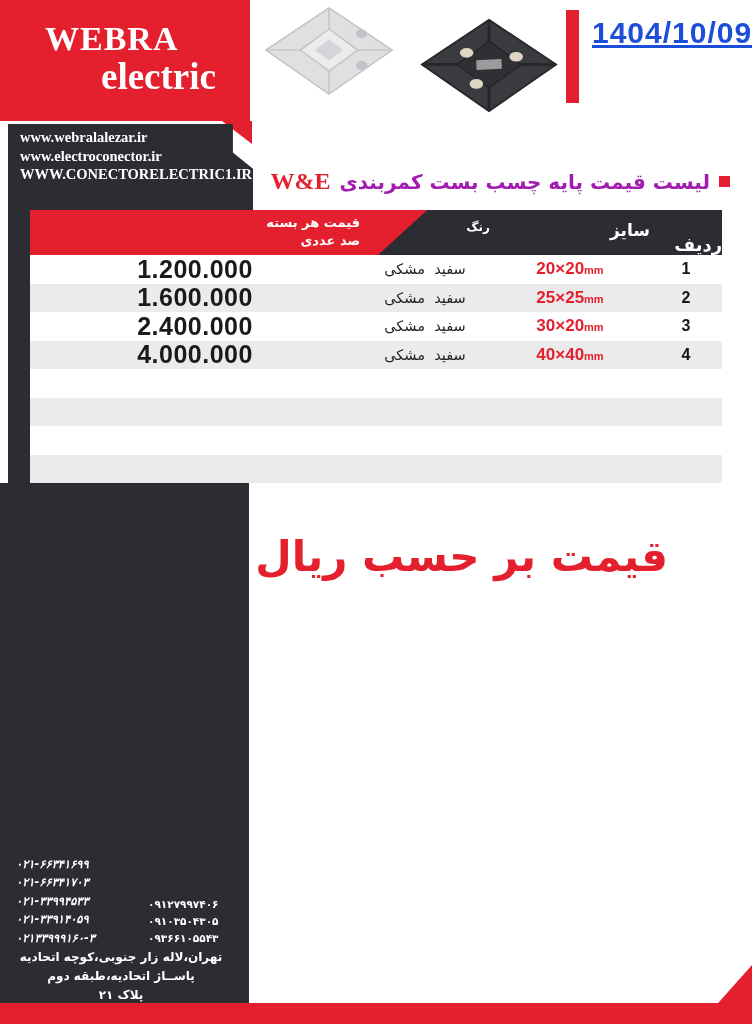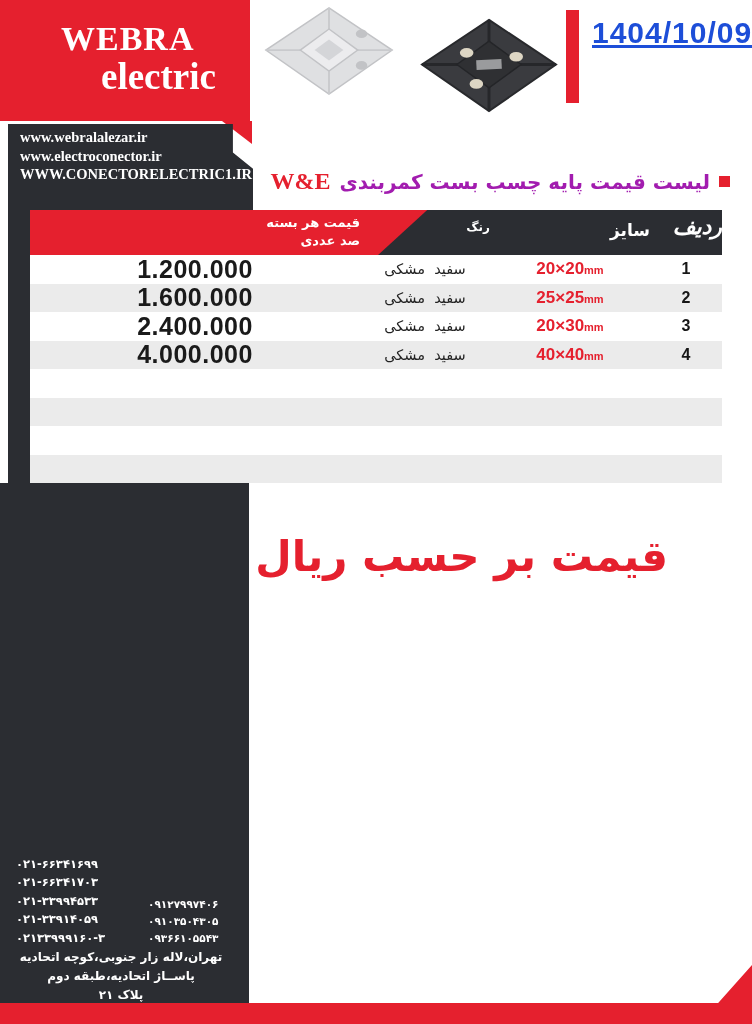--- a/index.html
+++ b/index.html
@@ -12,21 +12,21 @@
     position:relative;width:752px;height:1024px;margin:0 auto;
     background:#ffffff;overflow:hidden;
     font-family:"DejaVu Sans",sans-serif;
   }
   .abs{position:absolute;}
 
   
   .logo-box{left:0;top:0;width:250px;height:121px;background:var(--red);}
   .logo-fold{left:222px;top:121px;width:30px;height:23px;background:var(--red);
     clip-path:polygon(0 0,100% 0,100% 100%);}
-  .brand1{left:45px;top:20px;color:#fff;font:700 34px "Liberation Serif",serif;letter-spacing:1px;margin-left:16px;}
+  .brand1{left:45px;top:20px;color:#fff;font:700 34px "Liberation Serif",serif;letter-spacing:1px;}
   .brand2{left:101px;top:55px;color:#fff;font:700 37px "Liberation Serif",serif;}
 
   .web-box{left:8px;top:124px;width:245px;height:86px;background:var(--charcoal);
     clip-path:polygon(0 0,91.8% 0,91.8% 33%,100% 52%,100% 100%,0 100%);}
   .websites{left:20px;top:128px;color:#fff;font:700 14.5px "Liberation Serif",serif;line-height:18.5px;}
 
   .left-strip{left:8px;top:205px;width:22px;height:280px;background:var(--charcoal);}
 
   .date-bar{left:566px;top:10px;width:13px;height:93px;background:var(--red);}
   .date-text{left:592px;top:16px;color:#1d4ed8;font:700 30px "Liberation Sans",sans-serif;letter-spacing:1px;text-decoration:underline;}
@@ -43,40 +43,40 @@
 
   
   .table{left:30px;top:210px;width:692px;}
   .thead{position:relative;height:45px;background:var(--charcoal);}
   .thead-red{position:absolute;left:0;top:0;width:100%;height:100%;background:var(--red);
     clip-path:polygon(0 0,57.4% 0,50.3% 100%,0 100%);}
   .th{position:absolute;color:#fff;font-weight:700;text-align:right;}
   .th-price{left:0;width:330px;top:4px;font-size:13px;line-height:18px;}
   .th-color{left:330px;width:130px;top:10px;font-size:12px;}
   .th-size{left:460px;width:160px;top:10px;font-size:17px;}
-  .th-num{left:620px;width:72px;top:4px;font-size:22px;font-style:italic;}
+  .th-num{left:620px;width:72px;top:24px;font-size:18px;}
 
   .row{display:flex;height:28.5px;align-items:center;}
   .row.odd{background:#ffffff;}
   .row.even{background:var(--stripe);}
   .cell{text-align:center;}
   .c-price{width:330px;color:#1a1a1a;font-weight:700;font-size:25px;letter-spacing:.5px;font-family:"Liberation Sans",sans-serif;}
   .c-color{width:130px;color:#222;font-size:14.5px;direction:rtl;}
   .c-size{width:160px;color:var(--red);font-weight:700;font-size:17px;direction:ltr;font-family:"Liberation Sans",sans-serif;}
   .c-size .unit{font-size:11px;font-weight:700;}
   .c-num{width:72px;color:#161616;font-weight:700;font-size:16px;font-family:"Liberation Sans",sans-serif;}
 
   
   .note{left:248px;top:532px;width:420px;text-align:center;direction:rtl;white-space:nowrap;
     color:var(--red);font-weight:700;font-size:42px;}
 
   
   .footer-block{left:0;top:483px;width:249px;height:520px;background:var(--charcoal);}
   .landlines{left:16px;top:855px;color:#fff;direction:ltr;
-    font-size:11.5px;font-weight:700;line-height:18.4px;letter-spacing:.5px;}
+    font-size:11.5px;font-weight:700;line-height:18.4px;letter-spacing:.5px;font-style:italic;}
   .mobiles{left:148px;top:896px;color:#fff;direction:ltr;
     font-size:10.5px;font-weight:700;line-height:17px;letter-spacing:.5px;}
   .address{left:10px;top:948px;width:222px;color:#fff;direction:rtl;text-align:center;
     font-size:12px;font-weight:700;line-height:19px;}
 
   .bottom-band{left:0;top:960px;width:752px;height:64px;background:var(--red);
     clip-path:polygon(0 67%,95.5% 67%,100% 8%,100% 100%,0 100%);}
 </style>
 </head>
 <body>
@@ -151,21 +151,21 @@
     </div>
     <div class="row even">
       <div class="cell c-price">1.600.000</div>
       <div class="cell c-color">سفید&nbsp;&nbsp;مشکی</div>
       <div class="cell c-size"><span>25×25</span><span class="unit">mm</span></div>
       <div class="cell c-num">2</div>
     </div>
     <div class="row odd">
       <div class="cell c-price">2.400.000</div>
       <div class="cell c-color">سفید&nbsp;&nbsp;مشکی</div>
-      <div class="cell c-size"><span>20×30</span><span class="unit">mm</span></div>
+      <div class="cell c-size"><span>30×20</span><span class="unit">mm</span></div>
       <div class="cell c-num">3</div>
     </div>
     <div class="row even">
       <div class="cell c-price">4.000.000</div>
       <div class="cell c-color">سفید&nbsp;&nbsp;مشکی</div>
       <div class="cell c-size"><span>40×40</span><span class="unit">mm</span></div>
       <div class="cell c-num">4</div>
     </div>
     <div class="row odd"></div>
     <div class="row even"></div>

